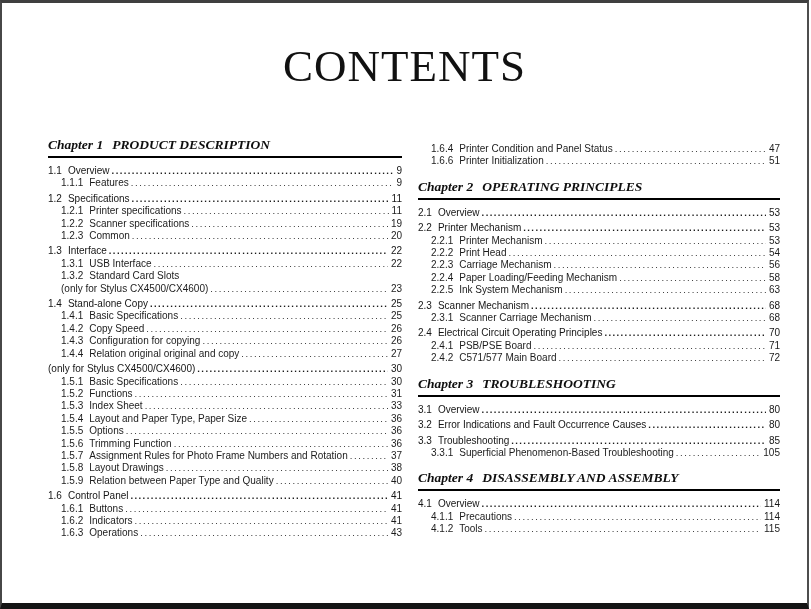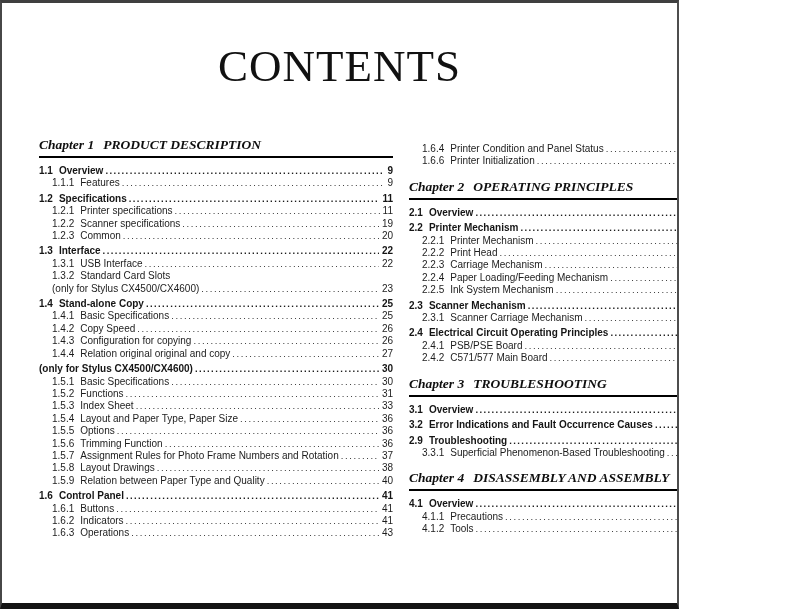--- a/index.html
+++ b/index.html
@@ -1,18 +1,18 @@
 <!DOCTYPE html>
 <html><head>
 <meta charset="utf-8">
 <style>
   html, body { margin: 0; padding: 0; background: #ffffff; }
   .page {
     position: relative;
-    width: 679px;
+    width: 809px;
     height: 609px;
     box-sizing: border-box;
     background: #ffffff;
     border-left: 2px solid #474747;
     border-right: 2px solid #4d4d4d;
     border-top: 3px solid #3f3f3f;
     border-bottom: 6px solid #141414;
     overflow: hidden;
     font-family: "Liberation Sans", "DejaVu Sans", sans-serif;
     color: #1c1c1c;
@@ -27,20 +27,21 @@
     line-height: 46px;
     letter-spacing: 1px;
     color: #111;
   }
   .cols {
     display: flex;
     margin-top: 49px;
     padding-left: 37px;
     padding-right: 18px;
     gap: 16px;
+    justify-content: center;
   }
   .col { width: 354px; flex: 0 0 auto; }
   .col.right { width: 362px; padding-top: 5px; }
 
   .chapter {
     font-family: "Liberation Serif", "DejaVu Serif", serif;
     font-style: italic;
     font-weight: bold;
     font-size: 13.5px;
     line-height: 14px;
@@ -48,21 +49,21 @@
     border-bottom: 2px solid #000;
     padding-bottom: 4px;
     margin: 12px 0 7px 0;
     white-space: nowrap;
   }
   .col > .chapter:first-child { margin-top: 0; }
   .ch-num { margin-right: 9px; }
 
   .entry { font-size: 10px; line-height: 12.4px; }
   .entry .row { display: flex; align-items: baseline; }
-  .entry.lvl1 { font-weight: bold; margin-top: 3px; color: #151515; }
+  .entry.lvl1 { font-weight: normal; margin-top: 3px; color: #151515; }
   .entry.lvl2 { padding-left: 13px; }
   .num { white-space: nowrap; margin-right: 6px; }
   .lbl { white-space: nowrap; }
   .dots { flex: 1 1 6px; min-width: 6px; overflow: hidden; white-space: nowrap; margin: 0 3px 0 2px; }
   .dots::after {
     content: "....................................................................................................................................................................................";
     font-size: 9.5px;
     font-weight: normal;
     letter-spacing: 1.6px;
     color: #2a2a2a;
@@ -431,21 +432,21 @@
         <div class="entry lvl1">
           <div class="row">
             <span class="num">3.2</span>
             <span class="lbl">Error Indications and Fault Occurrence Causes</span>
             <span class="dots"></span>
             <span class="pg">80</span>
           </div>
         </div>
         <div class="entry lvl1">
           <div class="row">
-            <span class="num">2.9</span>
+            <span class="num">3.3</span>
             <span class="lbl">Troubleshooting</span>
             <span class="dots"></span>
             <span class="pg">85</span>
           </div>
         </div>
         <div class="entry lvl2">
           <div class="row">
             <span class="num">3.3.1</span>
             <span class="lbl">Superficial Phenomenon-Based Troubleshooting</span>
             <span class="dots"></span>

